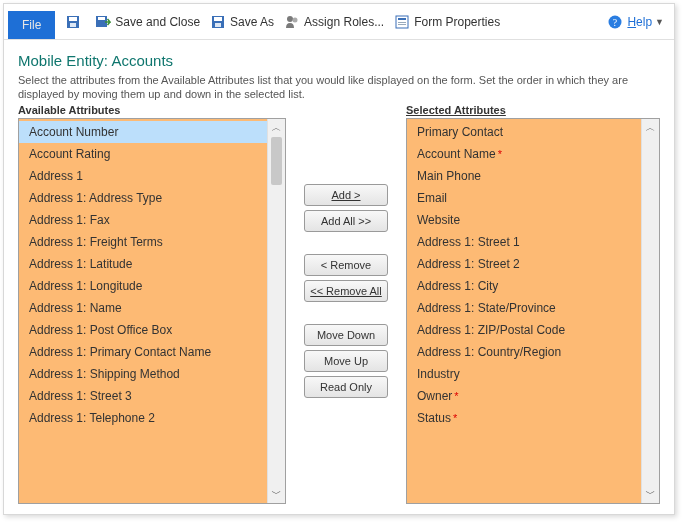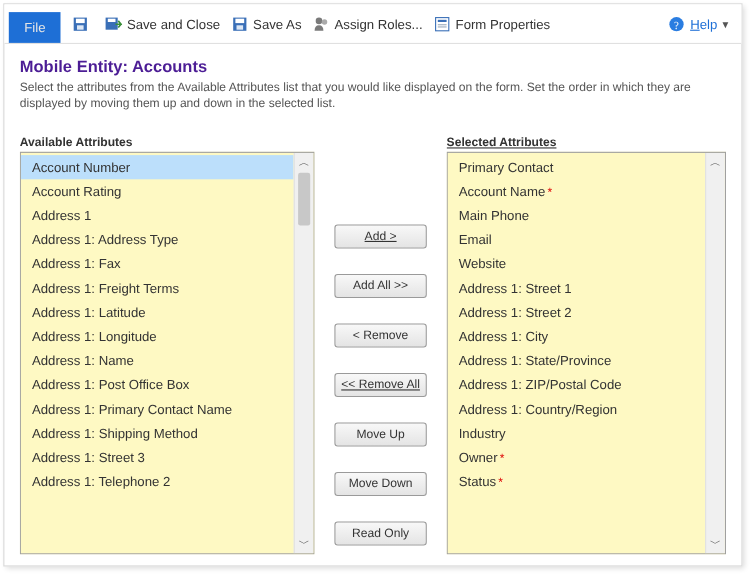--- a/index.html
+++ b/index.html
@@ -70,28 +70,28 @@
   .help-link .u { text-decoration: underline; }
   .content {
     flex: 1;
     padding: 12px 14px 10px 14px;
     display: flex;
     flex-direction: column;
     overflow: hidden;
   }
   .page-title {
     font-size: 15px;
-    font-weight: bold;
-    color: #4c1d95;
+    font-weight: normal;
+    color: #0f766e;
     margin-bottom: 4px;
   }
   .page-desc {
     font-size: 11px;
     color: #555;
-    margin-bottom: 22px;
+    margin-bottom: 2px;
     line-height: 1.3;
   }
   .columns {
     flex: 1;
     display: flex;
     overflow: hidden;
   }
   .panel {
     display: flex;
     flex-direction: column;
@@ -100,21 +100,21 @@
   .panel.left { width: 268px; }
   .panel.right { width: 252px; flex: 1; text-decoration: underline; }
   .panel-title {
     font-size: 11px;
     font-weight: bold;
     margin-bottom: 2px;
   }
   .listbox {
     flex: 1;
     border: 1px solid #a0a0a0;
-    background: #fef9c3;
+    background: #fdba74;
     position: relative;
     overflow: hidden;
   }
   .list-inner {
     position: absolute;
     top: 0; left: 0; right: 18px; bottom: 0;
     overflow: hidden;
     padding: 2px 0;
   }
   .list-item {
@@ -157,21 +157,21 @@
   .middle {
     width: 120px;
     display: flex;
     flex-direction: column;
     align-items: center;
     padding-top: 80px;
   }
   .btn {
     width: 84px;
     height: 22px;
-    margin-bottom: 23px;
+    margin-bottom: 4px;
     font-size: 11px;
     color: #333;
     background: linear-gradient(#f8f8f8,#e4e4e4);
     border: 1px solid #9a9a9a;
     border-radius: 3px;
     cursor: pointer;
     text-align: center;
     line-height: 20px;
   }
   .btn-gap { height: 18px; }
@@ -284,22 +284,22 @@
         </div>
       </div>
 
       <div class="middle">
         <div class="btn"><span style="text-decoration:underline">Add &gt;</span></div>
         <div class="btn">Add All &gt;&gt;</div>
         <div class="btn-gap"></div>
         <div class="btn">&lt; Remove</div>
         <div class="btn"><span style="text-decoration:underline">&lt;&lt; Remove All</span></div>
         <div class="btn-gap"></div>
+        <div class="btn">Move Down</div>
         <div class="btn">Move Up</div>
-        <div class="btn">Move Down</div>
         <div class="btn">Read Only</div>
       </div>
 
       <div class="panel right">
         <div class="panel-title">Selected Attributes</div>
         <div class="listbox">
           <div class="list-inner" id="selected-list">
               <div class="list-item">Primary Contact</div>
               <div class="list-item">Account Name<span class="req">*</span></div>
               <div class="list-item">Main Phone</div>

